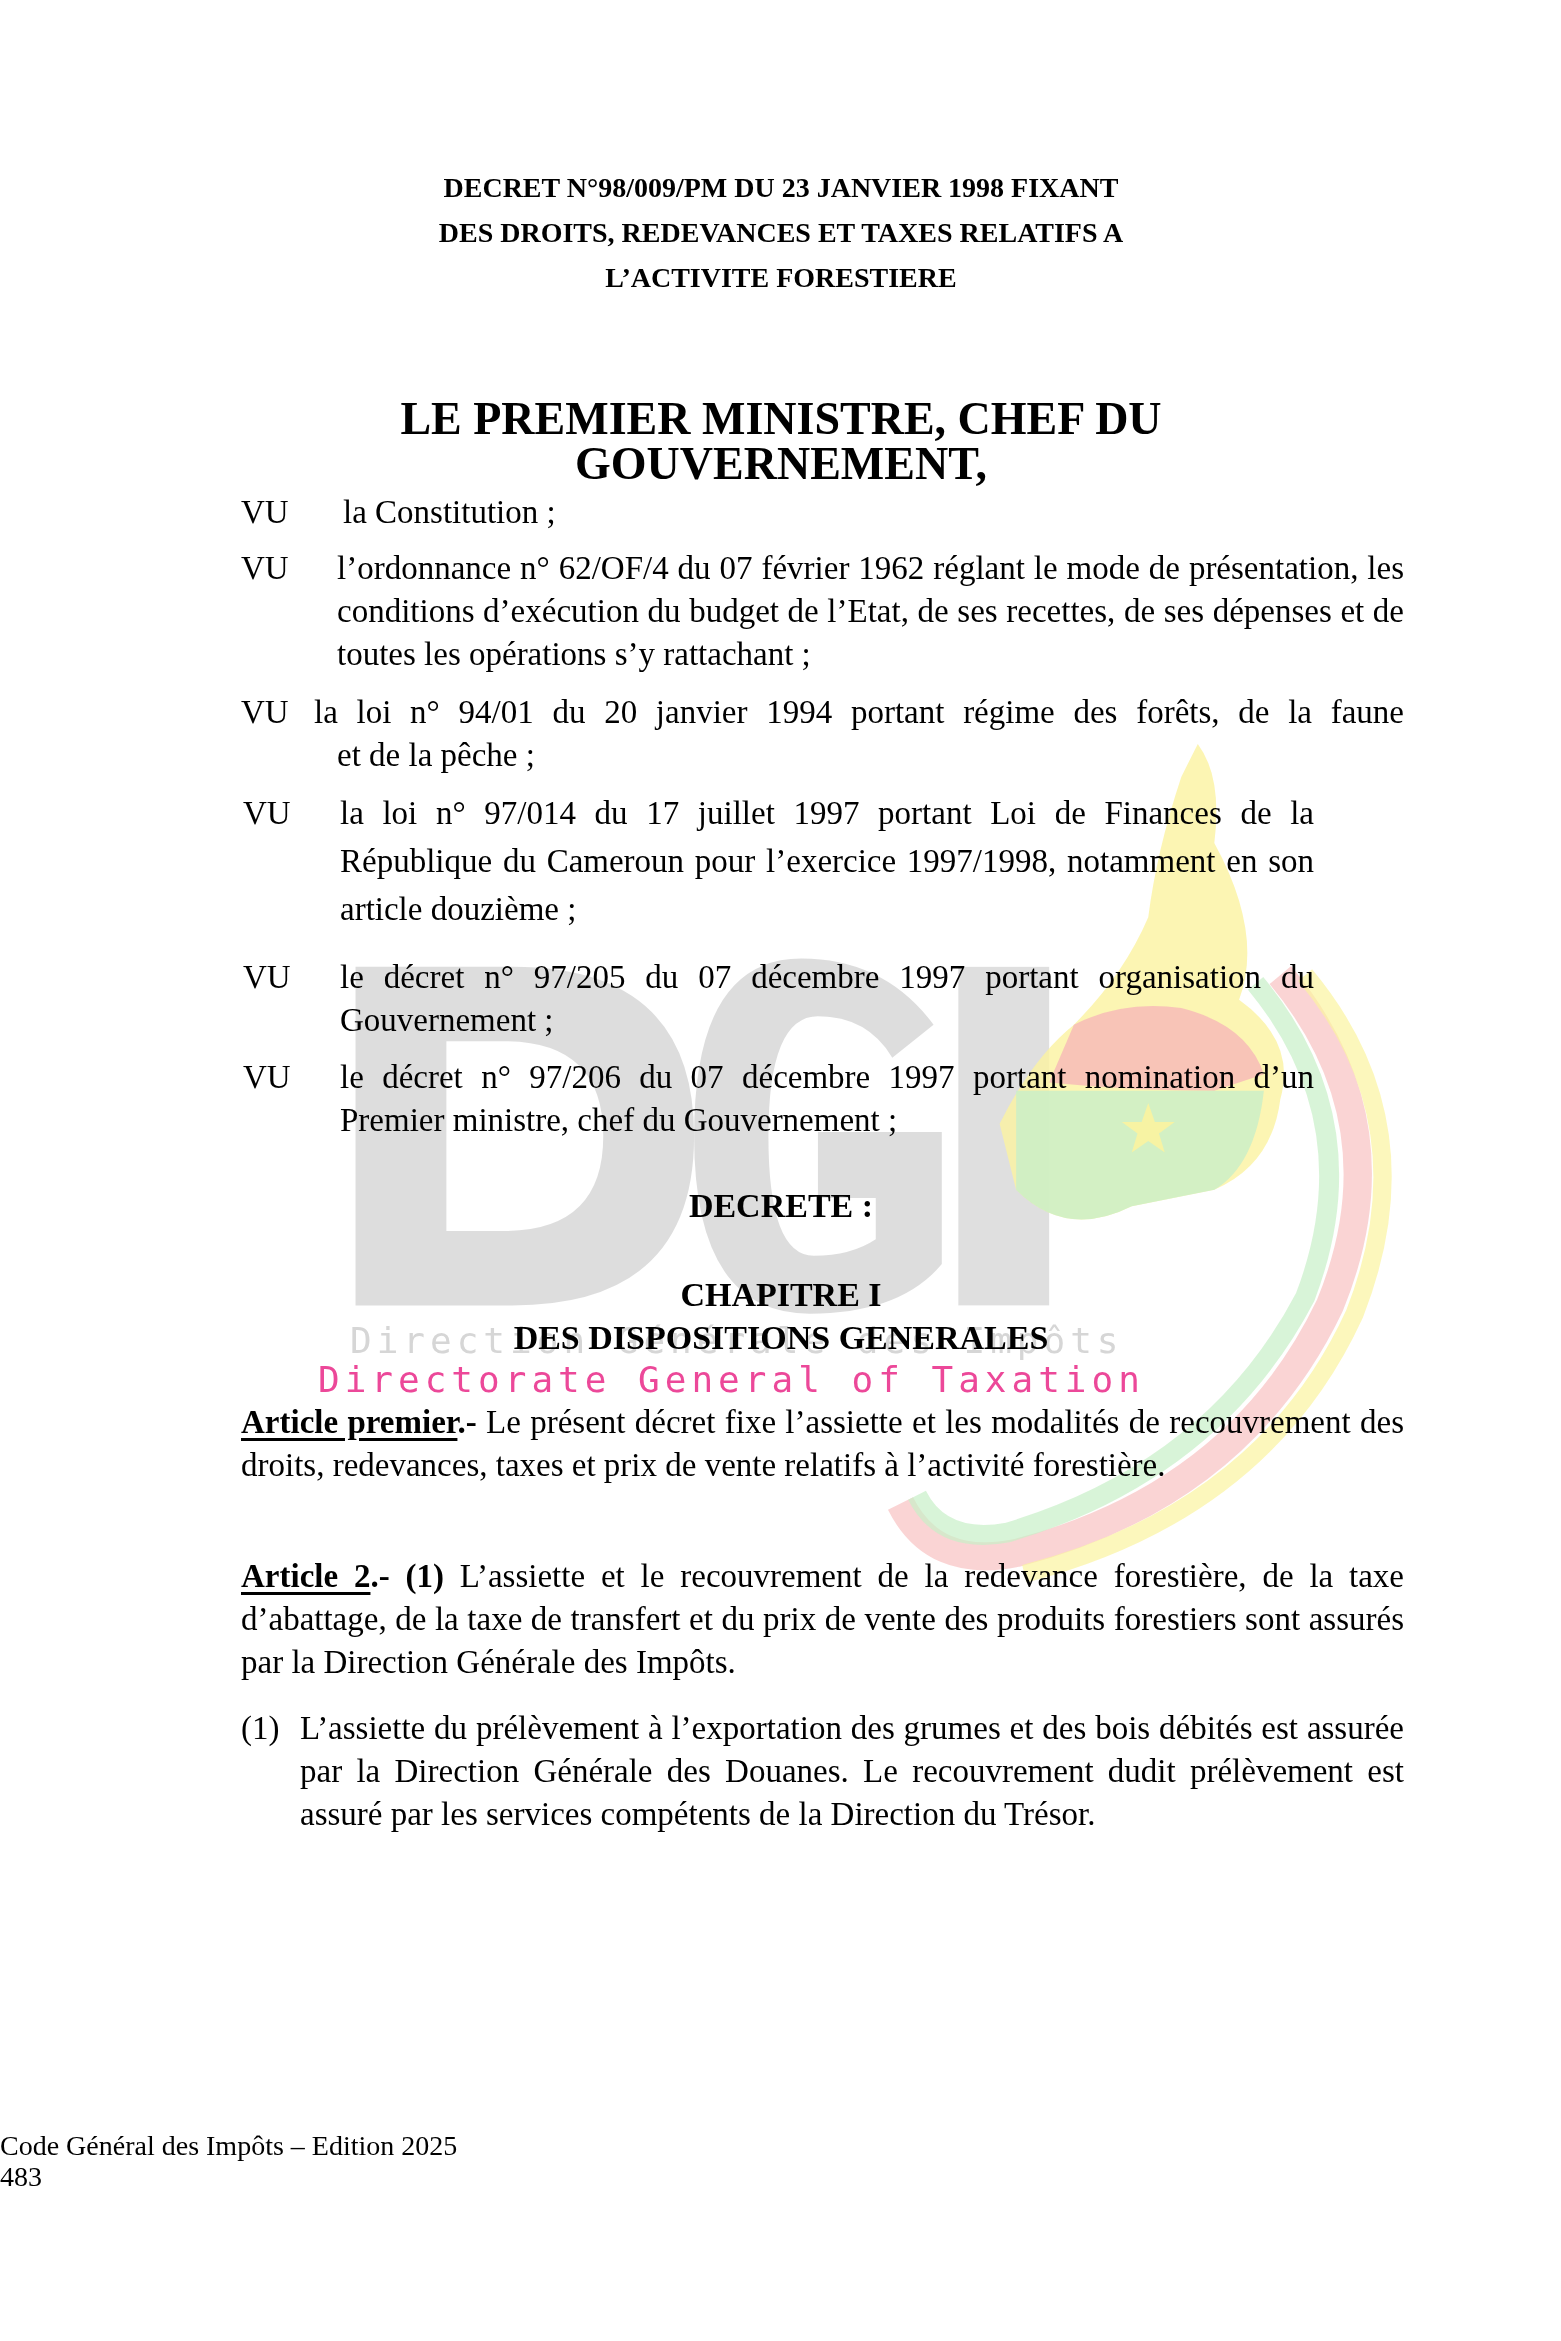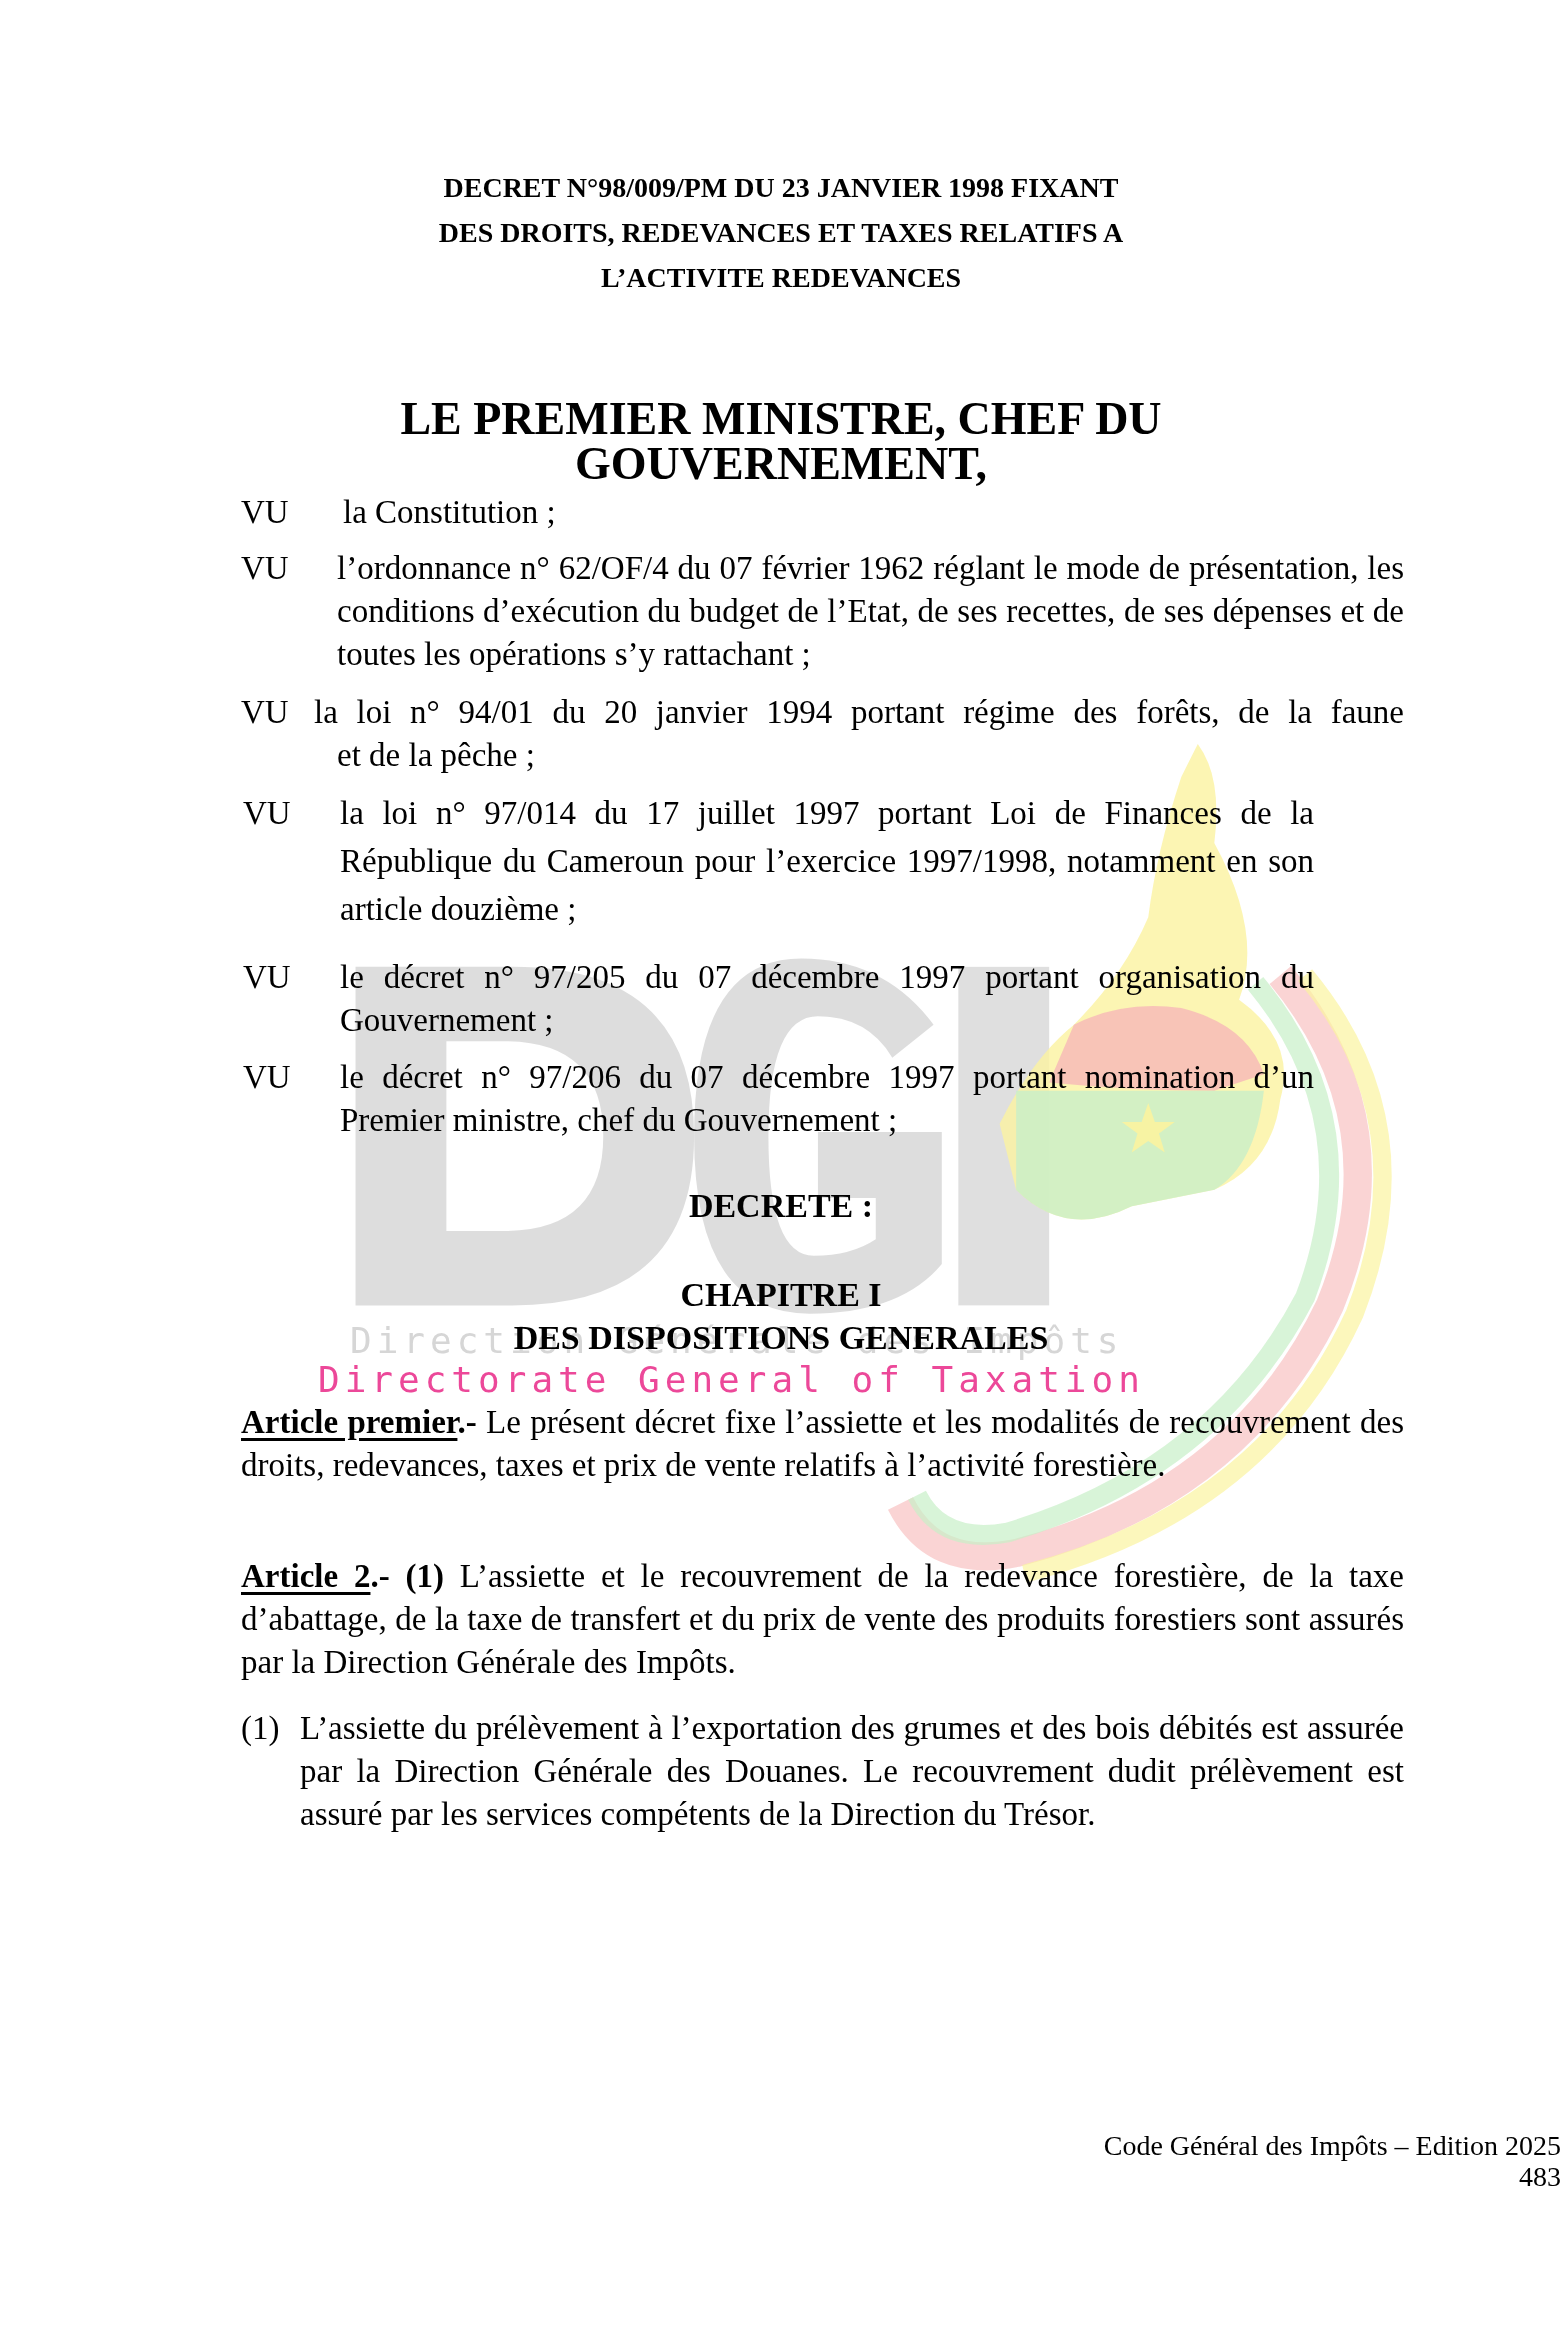--- a/index.html
+++ b/index.html
@@ -31,21 +31,21 @@
 
   .para { position: absolute; left: 241px; width: 1163px; font-size: 33px; line-height: 43px;
           text-align: justify; }
   .u { text-decoration: underline; text-decoration-thickness: 3.3px; text-underline-offset: 5px; font-weight: bold; }
   .b { font-weight: bold; }
 
   .sub { position: absolute; left: 241px; width: 1163px; font-size: 33px; line-height: 43px; }
   .sub .lab { position: absolute; left: 0; top: 0; }
   .sub .txt { margin-left: 59px; text-align: justify; }
 
-  .footer { position: absolute; left: 0; width: 1561px; top: 2130px; text-align: right;
+  .footer { position: absolute; left: 0; width: 1561px; top: 2130px; text-align: left;
             font-size: 28px; line-height: 31px; }
 </style>
 </head>
 <body>
 
 <div class="page">
 
   <div class="wm">
     <svg viewBox="0 0 1360 1060">
 
@@ -66,21 +66,21 @@
     </svg>
   </div>
   <div class="wm-text1">Direction Générale des Impôts</div>
   <div class="wm-text2">Directorate General of Taxation</div>
 
   <div class="content">
 
     <div class="title">
       <div>DECRET N°98/009/PM DU 23 JANVIER 1998 FIXANT</div>
       <div>DES DROITS, REDEVANCES ET TAXES RELATIFS A</div>
-      <div>L’ACTIVITE REDEVANCES</div>
+      <div>L’ACTIVITE FORESTIERE</div>
     </div>
 
     <div class="premier">LE PREMIER MINISTRE, CHEF DU GOUVERNEMENT,</div>
 
     <div class="vu" style="top:491px;">
       <span class="lab">VU</span>
       <div class="txt" style="margin-left:102px;">la Constitution ;</div>
     </div>
 
     <div class="vu" style="top:547px;">

